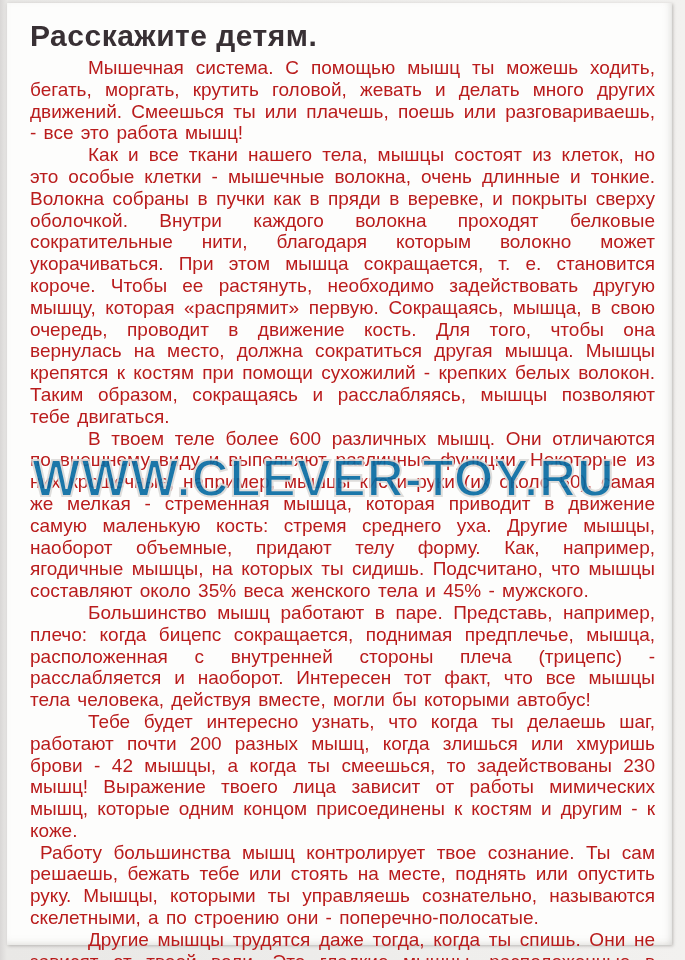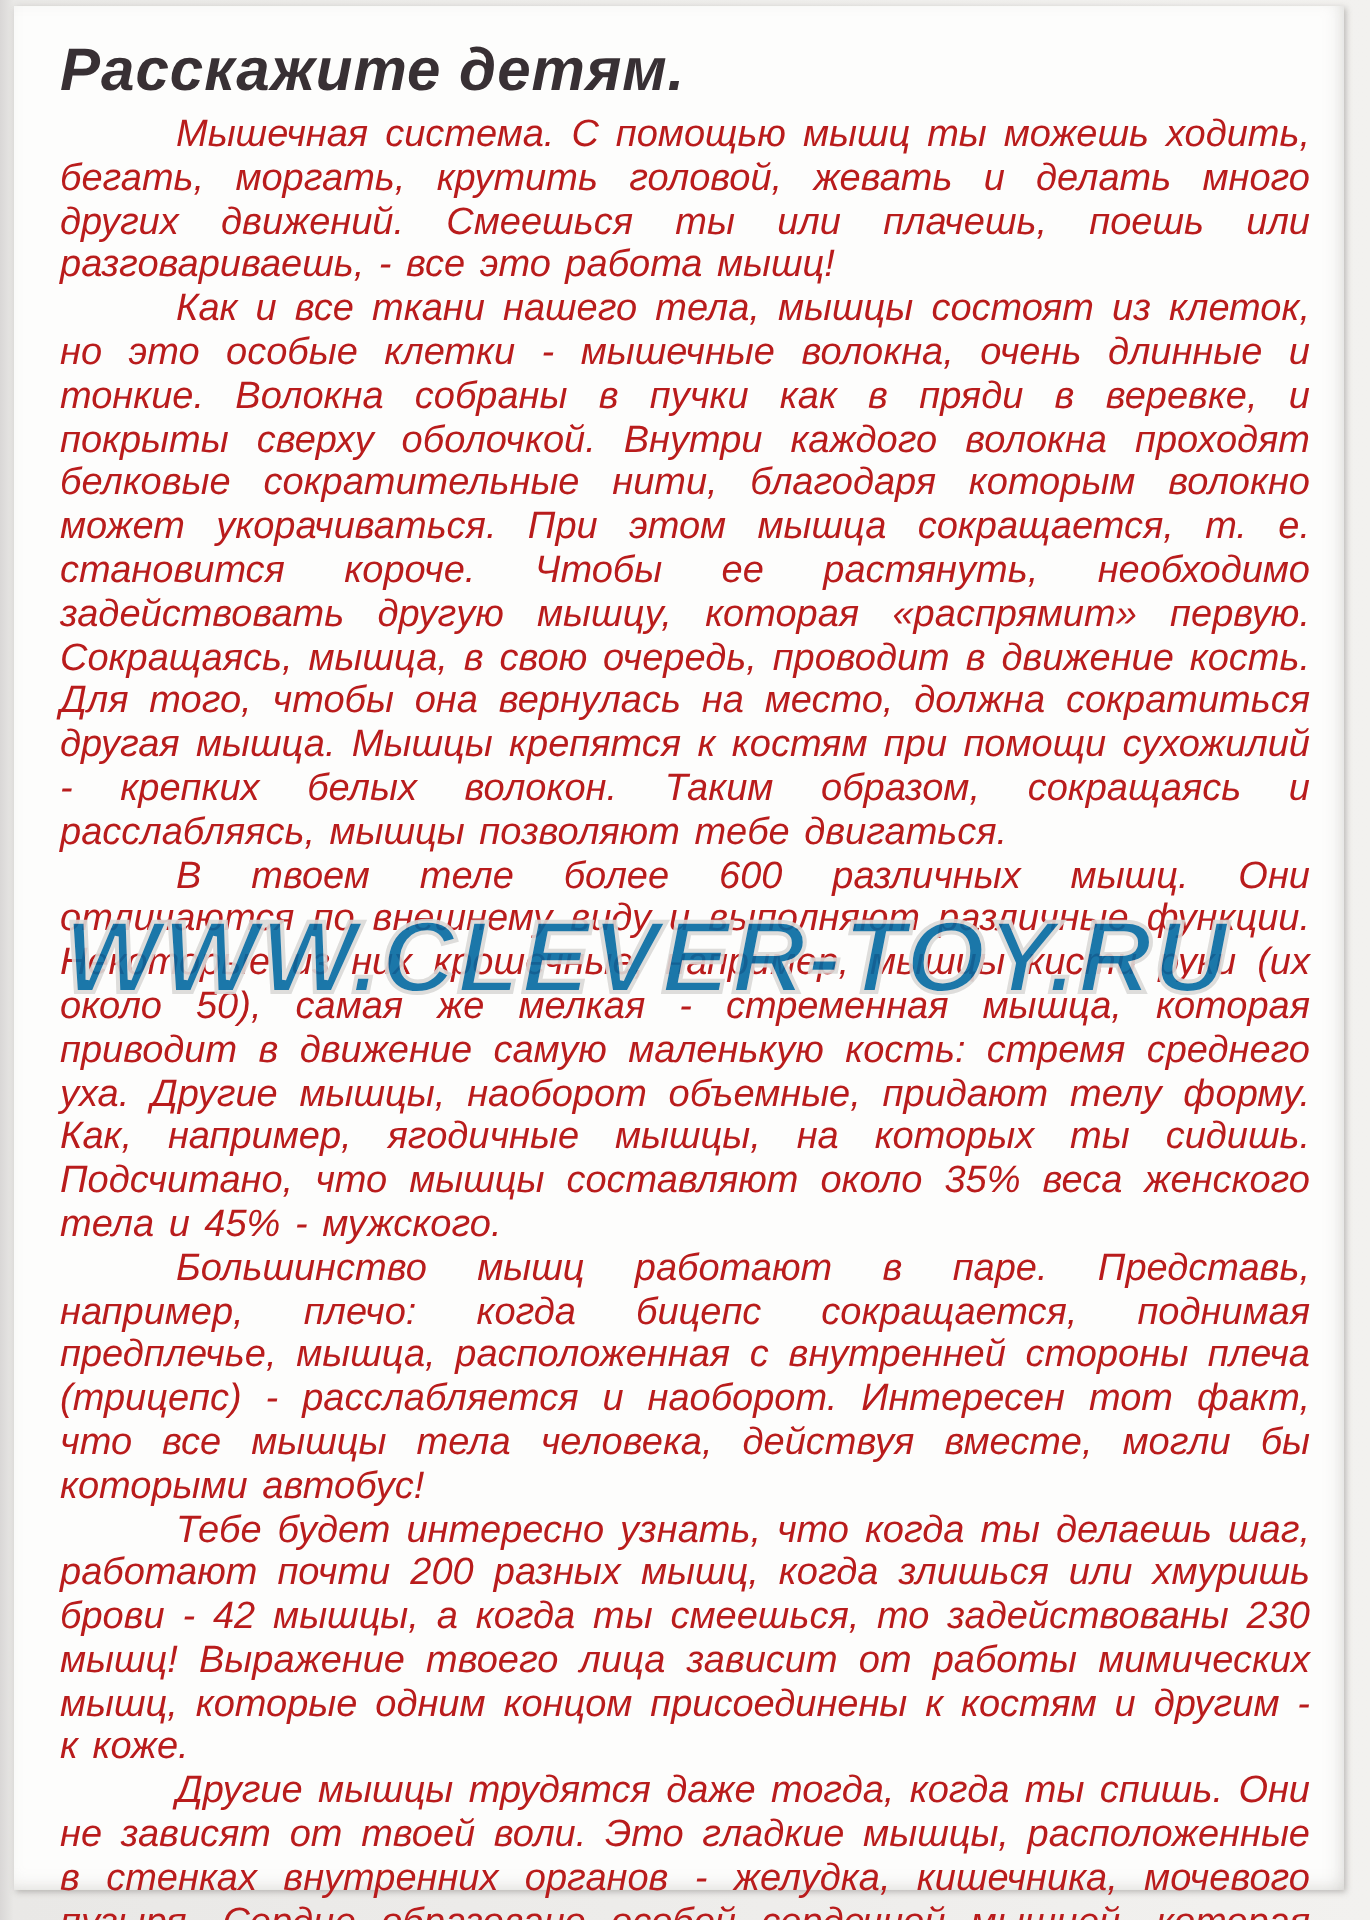--- a/index.html
+++ b/index.html
@@ -19,21 +19,20 @@
     position: absolute;
     left: 7px;
     top: 3px;
     right: 13px;
     bottom: 15px;
     background: #fdfdfc;
     box-shadow:
       1px 1px 3px rgba(120,115,110,0.45),
       inset -6px 0 10px -6px rgba(150,145,140,0.35),
       inset 0 -6px 10px -6px rgba(150,145,140,0.3);
-    font-style: italic;
   }
   .content {
     position: absolute;
     left: 23px;
     top: 16px;
     right: 17px;
     color: #3b3338;
   }
   h1.title {
     margin: 0 0 4px 0;
@@ -75,17 +74,18 @@
 
 <div class="scan">
   <div class="paper">
     <div class="content">
       <h1 class="title">Расскажите детям.</h1>
       <p class="body-par">Мышечная система. С помощью мышц ты можешь ходить, бегать, моргать, крутить головой, жевать и делать много других движений. Смеешься ты или плачешь, поешь или разговариваешь, - все это работа мышц!</p>
       <p class="body-par">Как и все ткани нашего тела, мышцы состоят из клеток, но это особые клетки - мышечные волокна, очень длинные и тонкие. Волокна собраны в пучки как в пряди в веревке, и покрыты сверху оболочкой. Внутри каждого волокна проходят белковые сократительные нити, благодаря которым волокно может укорачиваться. При этом мышца сокращается, т. е. становится короче. Чтобы ее растянуть, необходимо задействовать другую мышцу, которая «распрямит» первую. Сокращаясь, мышца, в свою очередь, проводит в движение кость. Для того, чтобы она вернулась на место, должна сократиться другая мышца. Мышцы крепятся к костям при помощи сухожилий - крепких белых волокон. Таким образом, сокращаясь и расслабляясь, мышцы позволяют тебе двигаться.</p>
       <p class="body-par">В твоем теле более 600 различных мышц. Они отличаются по внешнему виду и выполняют различные функции. Некоторые из них крошечные, например, мышцы кисти руки (их около 50), самая же мелкая - стременная мышца, которая приводит в движение самую маленькую кость: стремя среднего уха. Другие мышцы, наоборот объемные, придают телу форму. Как, например, ягодичные мышцы, на которых ты сидишь. Подсчитано, что мышцы составляют около 35% веса женского тела и 45% - мужского.</p>
       <p class="body-par">Большинство мышц работают в паре. Представь, например, плечо: когда бицепс сокращается, поднимая предплечье, мышца, расположенная с внутренней стороны плеча (трицепс) - расслабляется и наоборот. Интересен тот факт, что все мышцы тела человека, действуя вместе, могли бы которыми автобус!</p>
       <p class="body-par">Тебе будет интересно узнать, что когда ты делаешь шаг, работают почти 200 разных мышц, когда злишься или хмуришь брови - 42 мышцы, а когда ты смеешься, то задействованы 230 мышц! Выражение твоего лица зависит от работы мимических мышц, которые одним концом присоединены к костям и другим - к коже.</p>
+      <p class="body-par small-indent">Работу большинства мышц контролирует твое сознание. Ты сам решаешь, бежать тебе или стоять на месте, поднять или опустить руку. Мышцы, которыми ты управляешь сознательно, называются скелетными, а по строению они - поперечно-полосатые.</p>
       <p class="body-par">Другие мышцы трудятся даже тогда, когда ты спишь. Они не зависят от твоей воли. Это гладкие мышцы, расположенные в стенках внутренних органов - желудка, кишечника, мочевого пузыря. Сердце образовано особой сердечной мышцей, которая работает ритмично в течение всей жизни человека.</p>
     </div>
     <div class="watermark">WWW.CLEVER-TOY.RU</div>
   </div>
 </div>
 
 </body></html>

